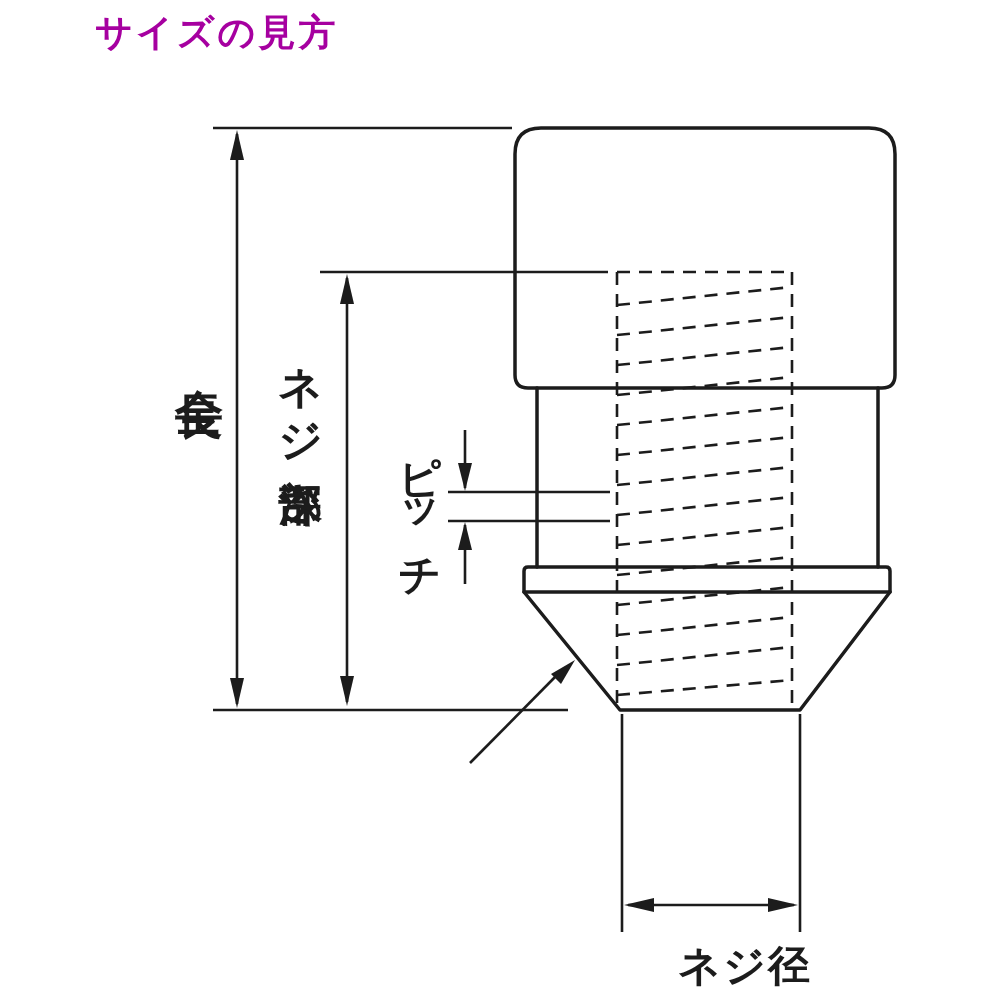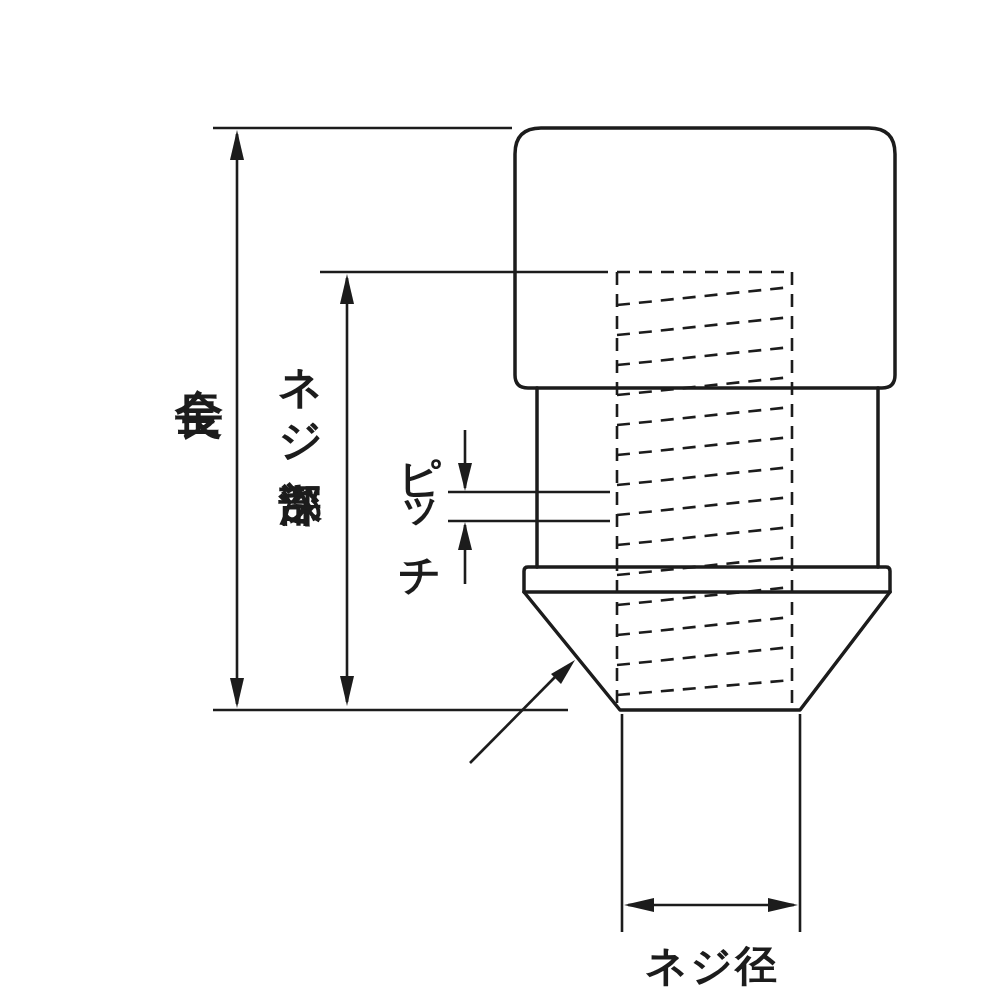--- a/index.html
+++ b/index.html
@@ -24,21 +24,21 @@
     white-space:nowrap;
     letter-spacing:6px;
   }
   .vlabel.total-length{left:168px;top:350px;font-size:48px;font-weight:600;}
   .vlabel.thread-depth{left:272px;top:336px;font-size:44px;font-weight:600;letter-spacing:4px;}
   .vlabel.pitch{left:392px;top:426px;font-size:42px;font-weight:600;letter-spacing:3px;}
   .hlabel{
     position:absolute;color:#1c1c1c;white-space:nowrap;
   }
   .hlabel.thread-diameter{
-    left:612px;top:938px;width:200px;text-align:center;
+    left:612px;top:938px;width:200px;text-align:right;
     font-size:42px;font-weight:600;letter-spacing:2px;
   }
   .stroke{stroke:#1c1c1c;fill:none;}
   .body-line{stroke-width:3.5;stroke-linecap:round;stroke-linejoin:round;}
   .dim-line{stroke-width:2.6;}
   .dash-line{stroke-width:2.6;stroke-dasharray:13 9;}
   .arrow{fill:#1c1c1c;stroke:none;}
 </style>
 </head>
 <body>
@@ -107,20 +107,21 @@
 
     <g>
       <path class="stroke dim-line" d="M 622 714 L 622 932"></path>
       <path class="stroke dim-line" d="M 800 714 L 800 932"></path>
       <path class="stroke dim-line" d="M 628 905 L 794 905"></path>
       <polygon class="arrow" points="624,905 654,898 654,912"></polygon>
       <polygon class="arrow" points="798,905 768,898 768,912"></polygon>
     </g>
   </svg>
 
+  <div class="title">サイズの見方</div>
 
   <div class="vlabel total-length">全長</div>
 
   <div class="vlabel thread-depth">ネジ部深さ</div>
 
   <div class="vlabel pitch">ピッチ</div>
 
   <div class="hlabel thread-diameter">ネジ径</div>
 
 </div>

